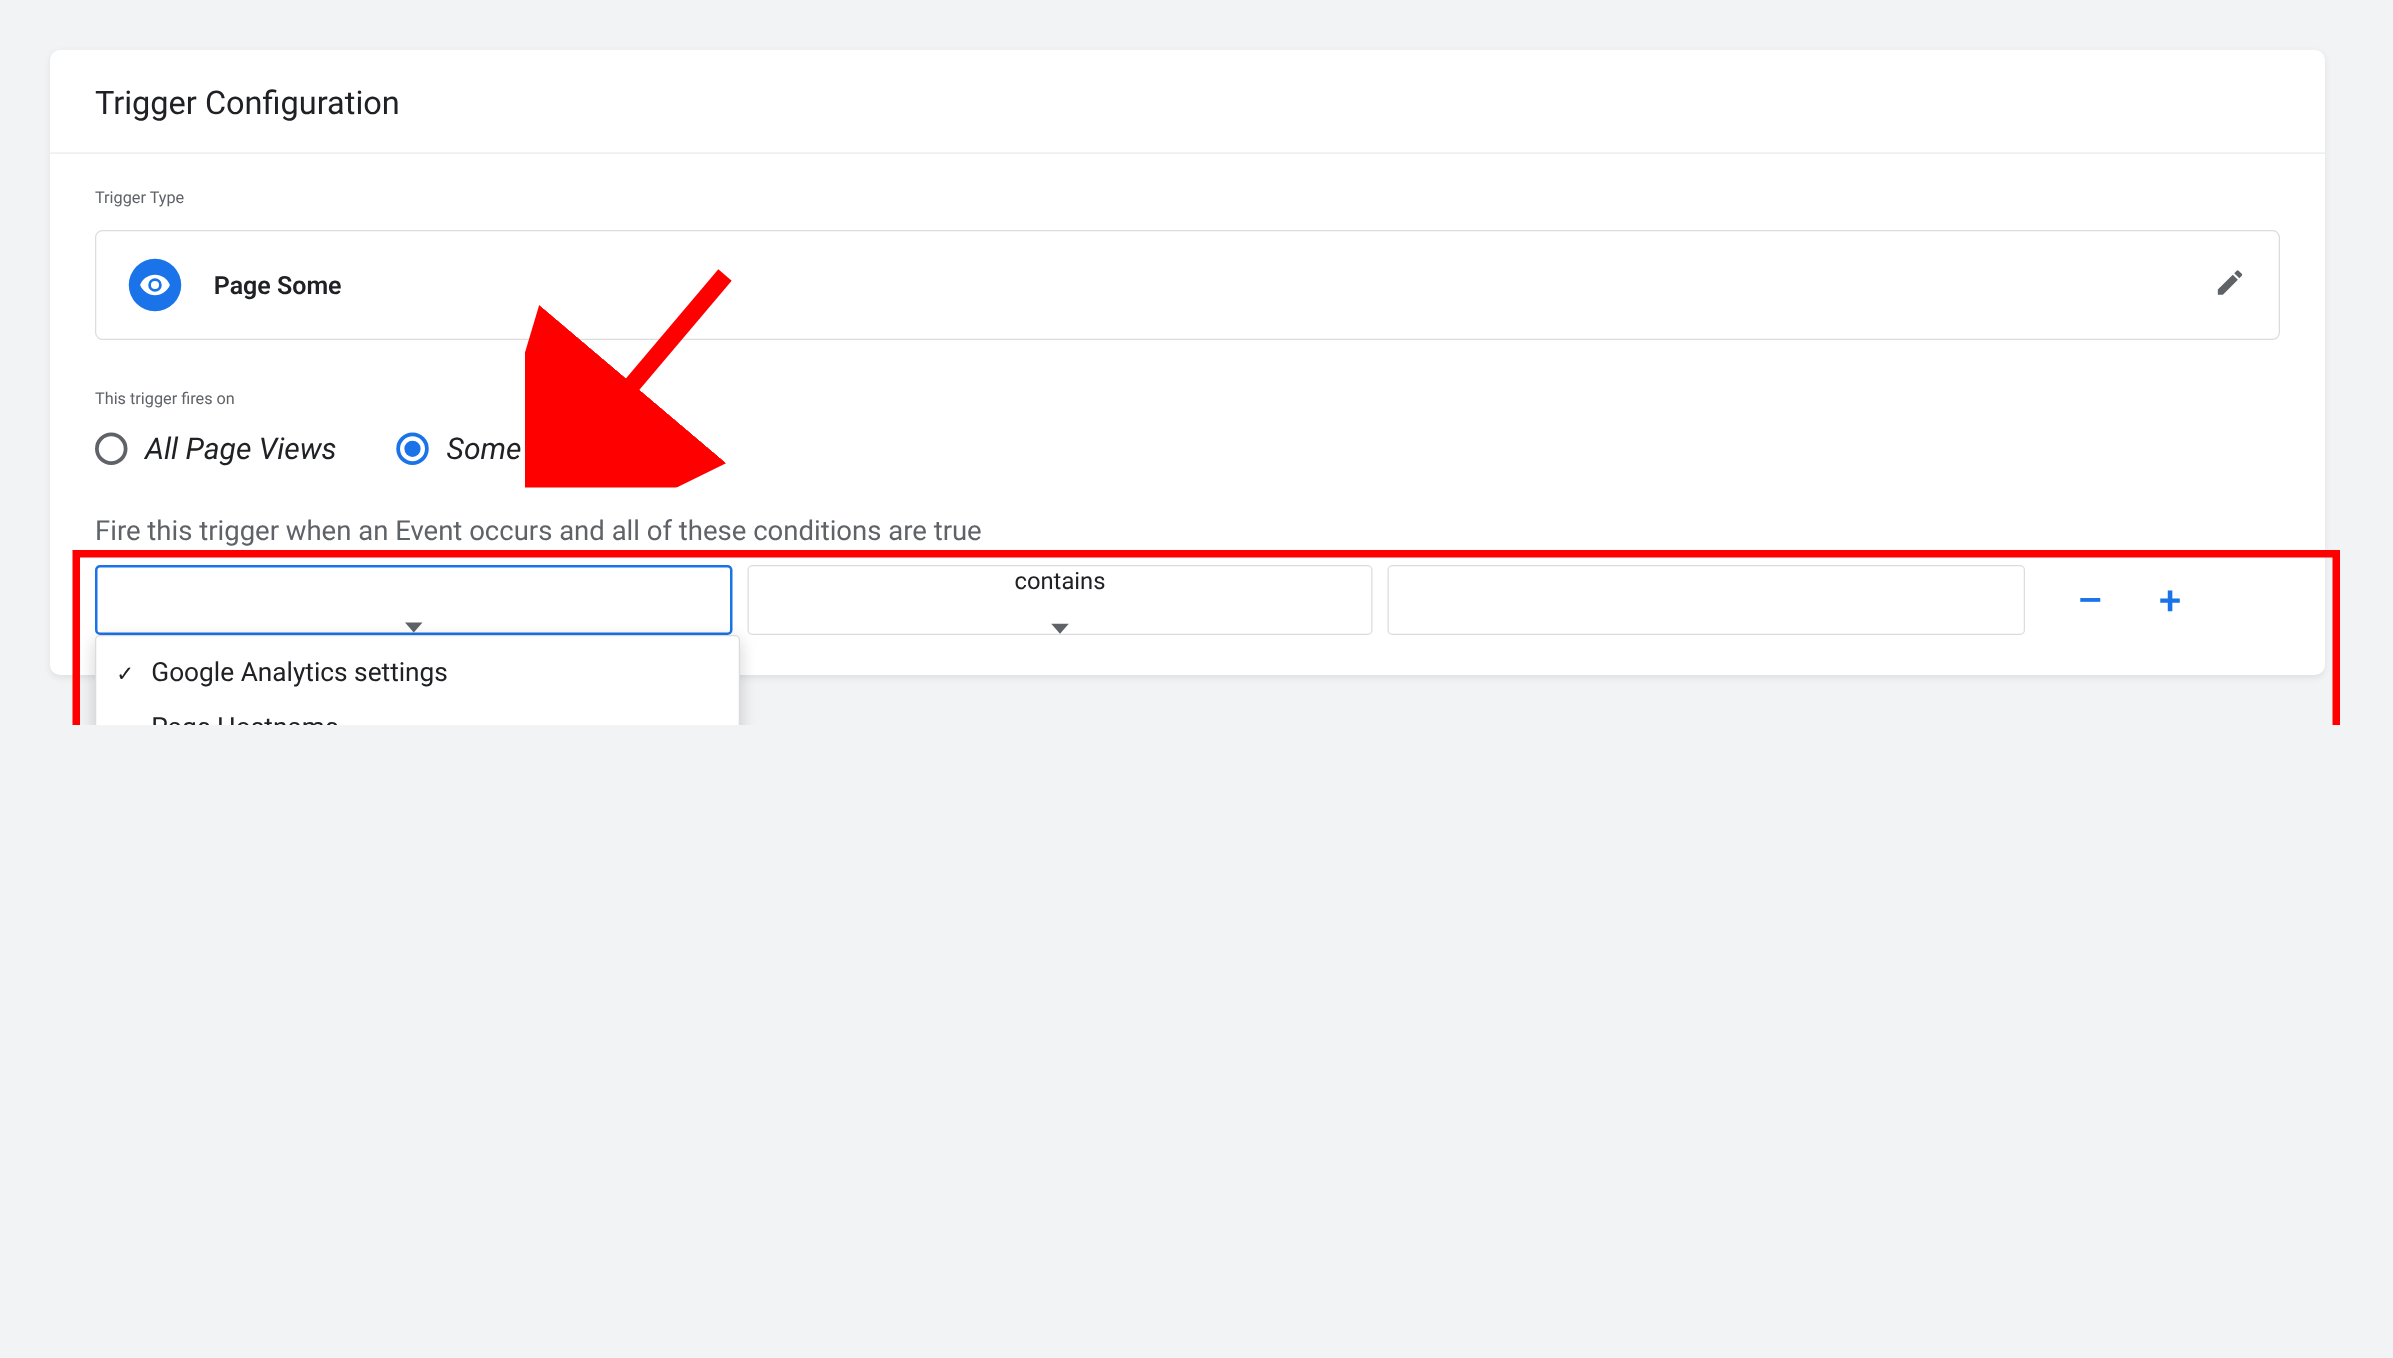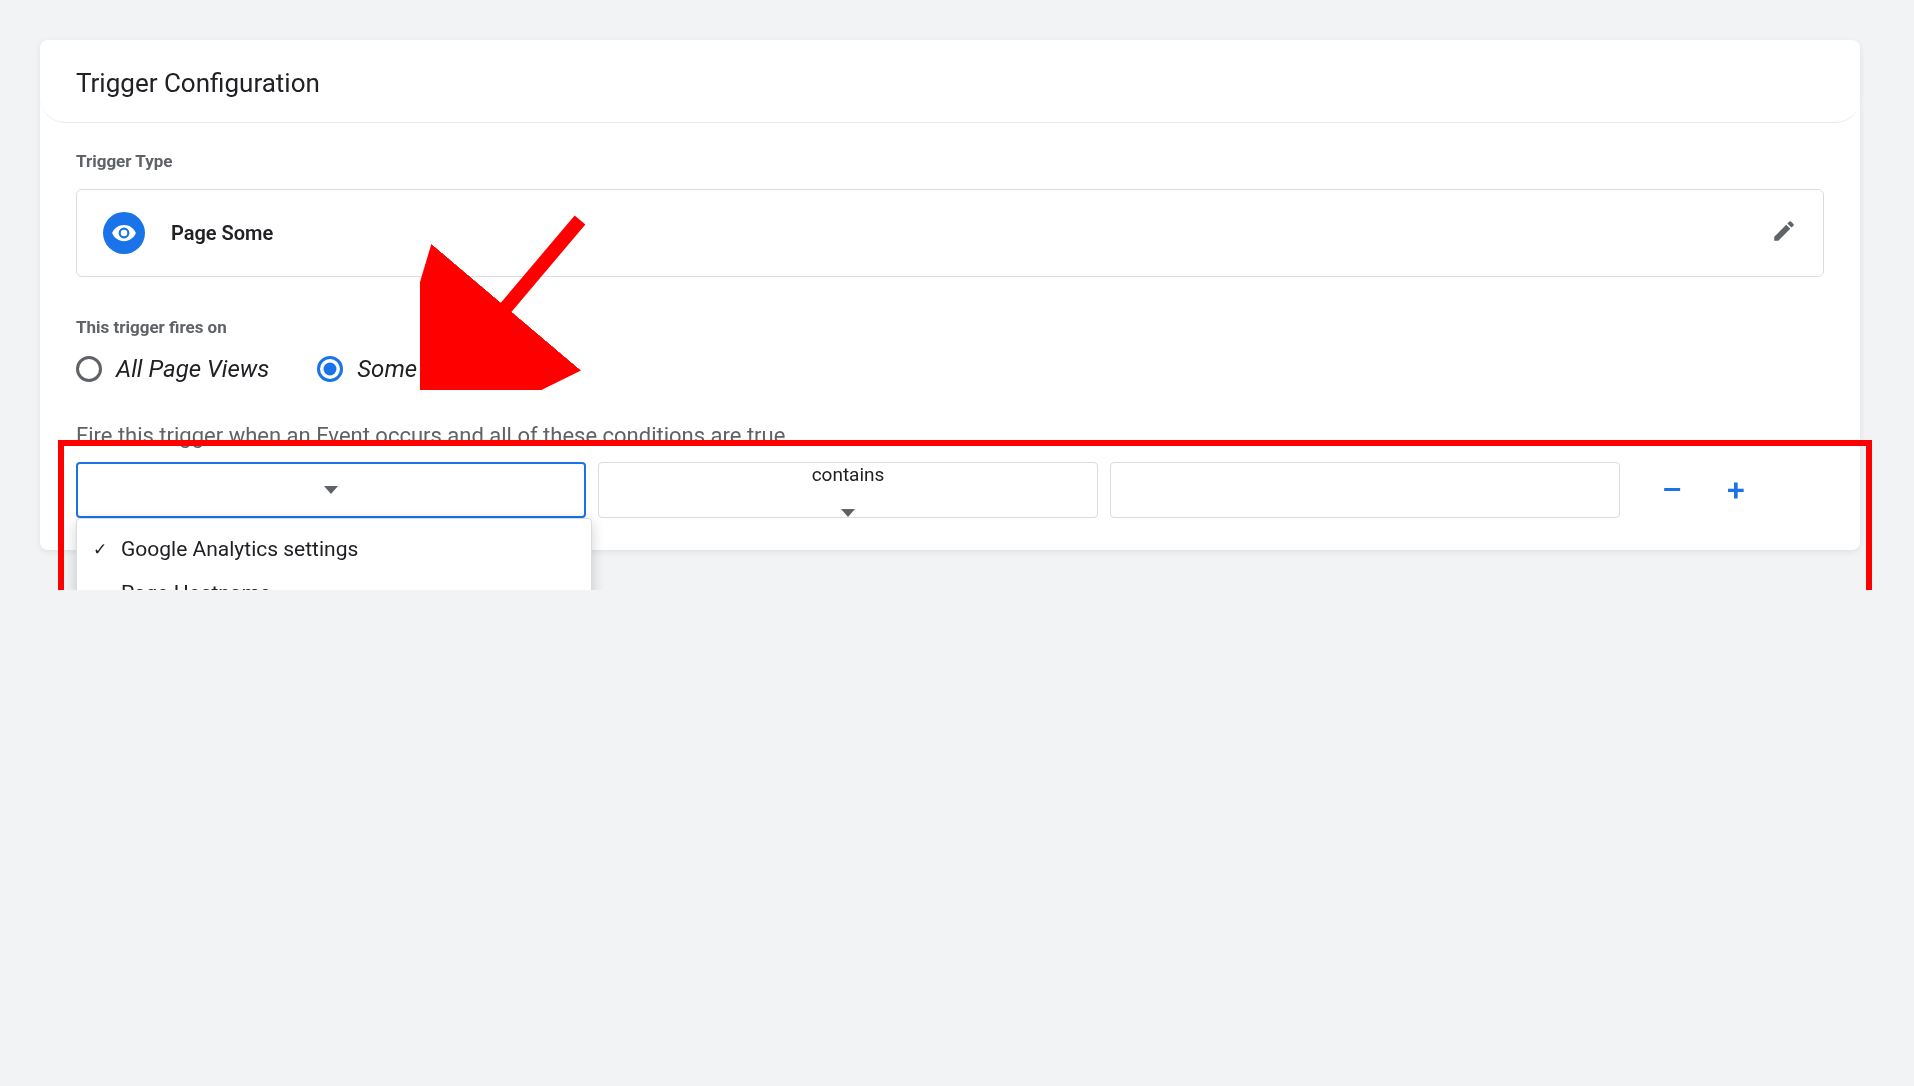--- a/index.html
+++ b/index.html
@@ -13,36 +13,34 @@
   border-radius: 8px;
   box-shadow: 0 2px 6px rgba(0,0,0,0.08);
   width: 100%;
   max-width: 1820px;
   overflow: visible;
   position: relative;
 }
 .card-header {
   padding: 28px 44px 24px 36px;
   border-bottom: 1px solid #e8eaed;
-  border-radius: 25px;
 }
 .card-header h1 {
   font-size: 26px;
   font-weight: 400;
   color: #202124;
 }
 .card-body {
   padding: 28px 36px 32px 36px;
 }
 .section-label {
-  font-size: 17px;
+  font-size: 13px;
   color: #5f6368;
   margin-bottom: 18px;
   display: block;
-  font-weight: bold;
 }
 .trigger-type-box {
   border: 1px solid #dadce0;
   border-radius: 6px;
   padding: 22px 26px;
   display: flex;
   align-items: center;
   justify-content: space-between;
   margin-bottom: 40px;
 }
@@ -132,21 +130,21 @@
   justify-content: space-between;
   padding: 0 18px;
   background: #fff;
   cursor: pointer;
   position: relative;
   flex-direction: column;
 }
 .select-box.focused {
   border: 2px solid #1a73e8;
 }
-.variable-select { width: 510px; justify-content: center; }
+.variable-select { width: 510px; }
 .operator-select { width: 500px; }
 .value-input {
   width: 510px;
   border: 1px solid #dadce0;
   border-radius: 4px;
   height: 56px;
   padding: 0 18px;
   font-size: 19px;
   background: #fff;
 }

